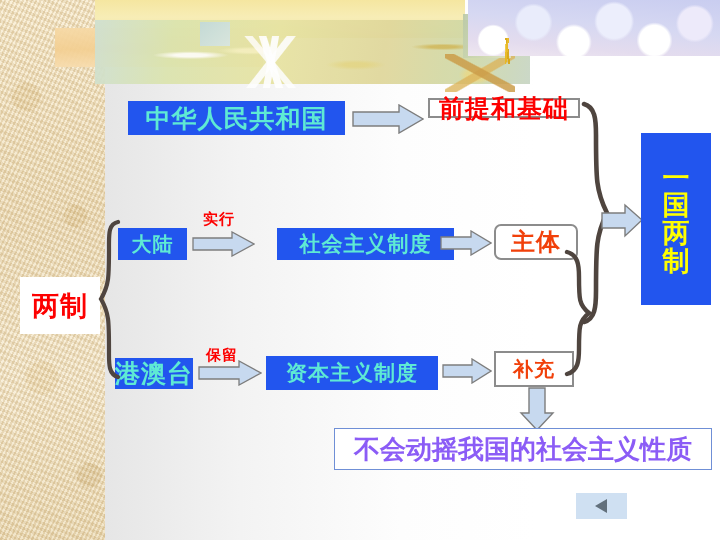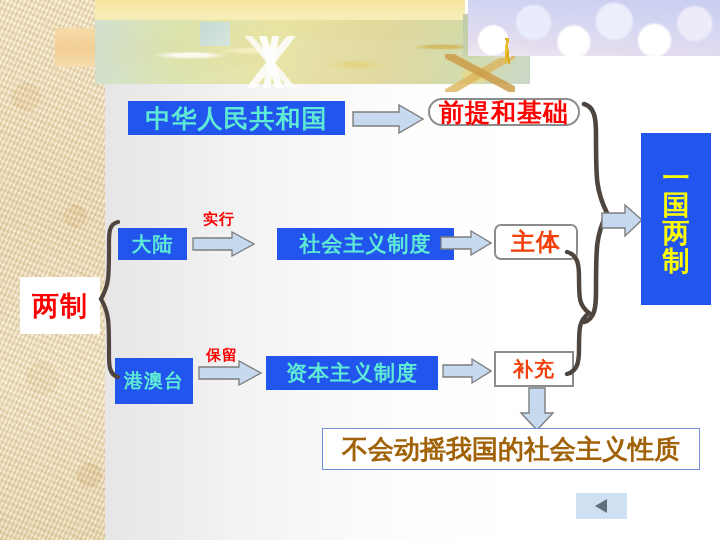--- a/index.html
+++ b/index.html
@@ -145,21 +145,21 @@
     display: flex;
     align-items: center;
     justify-content: center;
     box-sizing: border-box;
     letter-spacing: 1px;
     text-align: center;
   }
   #box-prc        { left: 128px; top: 101px; width: 217px; height: 34px; font-size: 25px; }
   #box-mainland   { left: 118px; top: 228px; width: 69px;  height: 32px; font-size: 20px; }
   #box-socialist  { left: 259px; top: 228px; width: 177px; height: 32px; font-size: 21px; margin-left: 18px; }
-  #box-hmt        { left: 115px; top: 358px; width: 78px;  height: 46px; font-size: 19px; }
+  #box-hmt        { left: 115px; top: 358px; width: 78px;  height: 31px; font-size: 25px; }
   #box-capitalist { left: 266px; top: 356px; width: 172px; height: 34px; font-size: 21px; }
 
   
   #box-result {
     position: absolute;
     left: 641px; top: 133px;
     width: 70px; height: 172px;
     background: #2255ee;
     color: #ffff00;
     font-weight: bold;
@@ -179,32 +179,32 @@
     background: #ffffff;
     border: 2px solid #8c8c8c;
     color: #fd0000;
     font-weight: bold;
     display: flex;
     align-items: center;
     justify-content: center;
     box-sizing: border-box;
     letter-spacing: 1px;
   }
-  #box-premise { left: 428px; top: 98px;  width: 152px; height: 28px; font-size: 25px; border-radius: 18px; }
+  #box-premise { left: 428px; top: 98px;  width: 152px; height: 20px; font-size: 25px; }
   #box-main    { left: 494px; top: 224px; width: 84px;  height: 36px; font-size: 24px; color:#f1400a;border-radius:7px; }
   #box-supp    { left: 494px; top: 351px; width: 80px;  height: 36px; font-size: 20px; color:#f1400a; }
 
   
   #box-conclusion {
     position: absolute;
-    left: 322px; top: 428px;
+    left: 334px; top: 428px;
     width: 378px; height: 42px;
     background: #ffffff;
     border: 1px solid #6f8fd6;
-    color: #a16207;
+    color: #8b5cf6;
     font-weight: bold;
     font-size: 26px;
     display: flex;
     align-items: center;
     justify-content: center;
     box-sizing: border-box;
     letter-spacing: 0px;
   }
 
   

